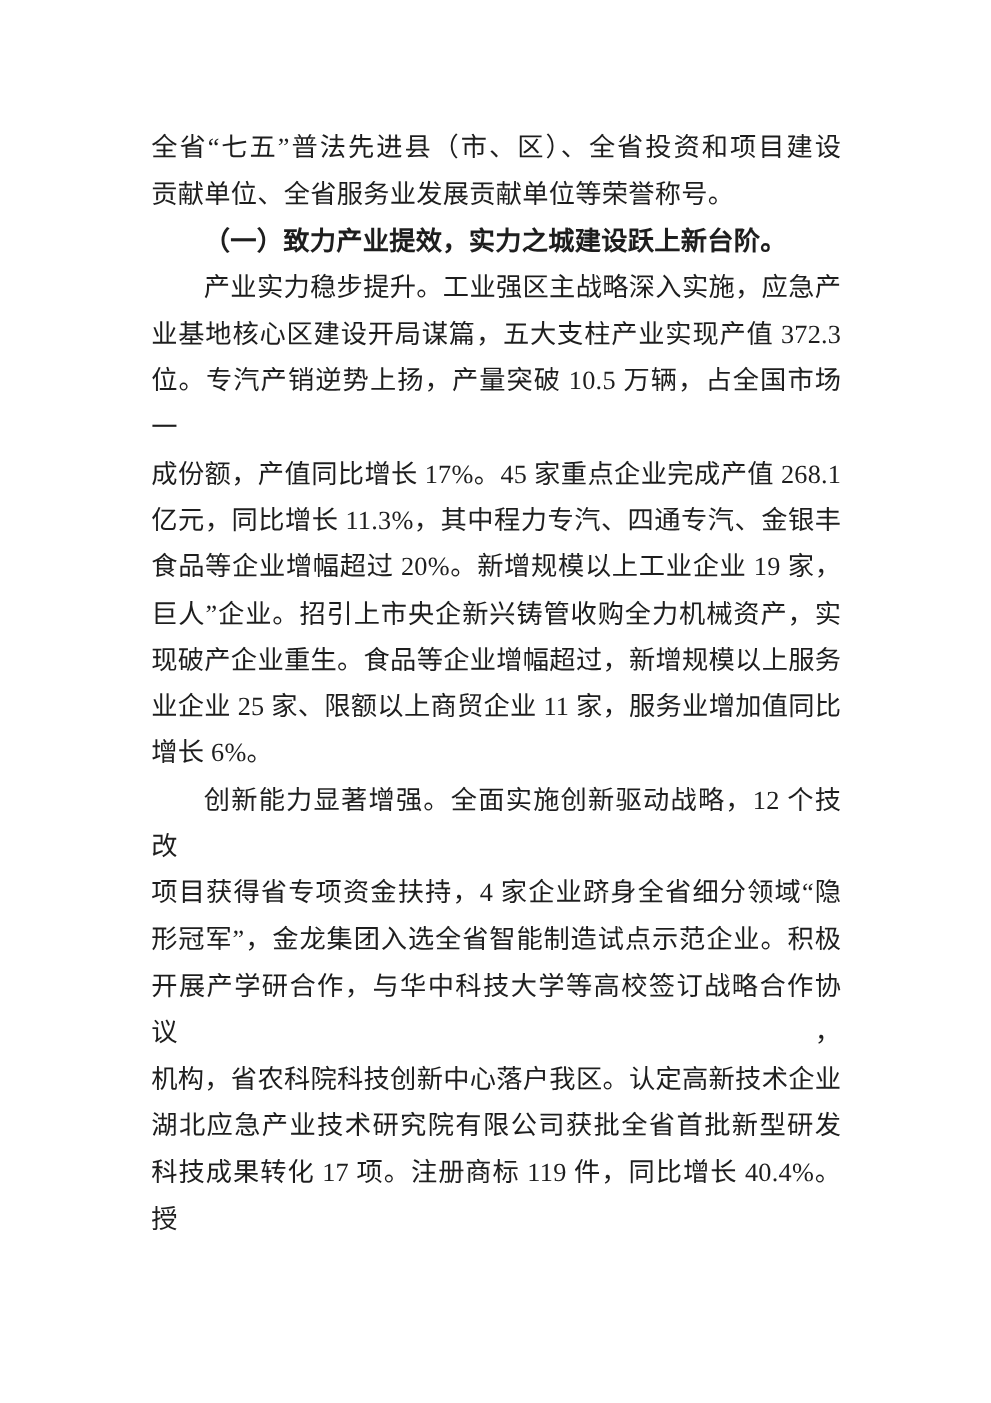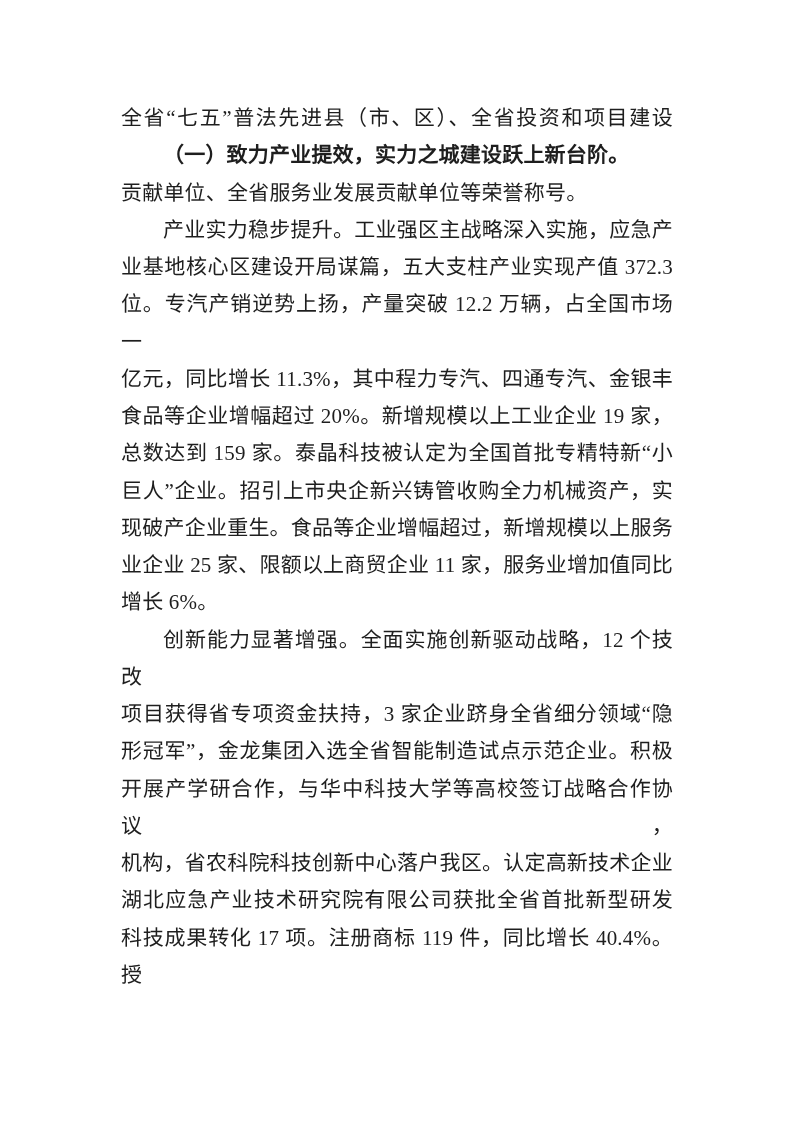--- a/index.html
+++ b/index.html
@@ -38,33 +38,33 @@
   .line.heading {
     font-weight: 700;
   }
 </style>
 </head>
 <body>
 
 <div class="page">
   <div class="text-area" style="color: rgb(30, 30, 30);">
       <div class="line">全省“七五”普法先进县（市、区）、全省投资和项目建设</div>
+      <div class="line no-justify-last">贡献单位、全省服务业发展贡献单位等荣誉称号。</div>
       <div class="line heading indent no-justify-last">（一）致力产业提效，实力之城建设跃上新台阶。</div>
-      <div class="line no-justify-last">贡献单位、全省服务业发展贡献单位等荣誉称号。</div>
       <div class="line indent">产业实力稳步提升。工业强区主战略深入实施，应急产</div>
       <div class="line">业基地核心区建设开局谋篇，五大支柱产业实现产值 372.3</div>
-      <div class="line">位。专汽产销逆势上扬，产量突破 12.2 万辆，占全国市场一</div>
+      <div class="line">位。专汽产销逆势上扬，产量突破 10.5 万辆，占全国市场一</div>
+      <div class="line">成份额，产值同比增长 17%。45 家重点企业完成产值 268.1</div>
       <div class="line">亿元，同比增长 11.3%，其中程力专汽、四通专汽、金银丰</div>
       <div class="line">食品等企业增幅超过 20%。新增规模以上工业企业 19 家，</div>
-      <div class="line">总数达到 159 家。泰晶科技被认定为全国首批专精特新“小</div>
       <div class="line">巨人”企业。招引上市央企新兴铸管收购全力机械资产，实</div>
       <div class="line">现破产企业重生。食品等企业增幅超过，新增规模以上服务</div>
       <div class="line">业企业 25 家、限额以上商贸企业 11 家，服务业增加值同比</div>
       <div class="line no-justify-last">增长 6%。</div>
       <div class="line indent">创新能力显著增强。全面实施创新驱动战略，12 个技改</div>
-      <div class="line">项目获得省专项资金扶持，3 家企业跻身全省细分领域“隐</div>
+      <div class="line">项目获得省专项资金扶持，4 家企业跻身全省细分领域“隐</div>
       <div class="line">形冠军”，金龙集团入选全省智能制造试点示范企业。积极</div>
       <div class="line">开展产学研合作，与华中科技大学等高校签订战略合作协议，</div>
       <div class="line">机构，省农科院科技创新中心落户我区。认定高新技术企业</div>
       <div class="line">湖北应急产业技术研究院有限公司获批全省首批新型研发</div>
       <div class="line">科技成果转化 17 项。注册商标 119 件，同比增长 40.4%。授</div>
     </div>
 </div>
 
 </body></html>

